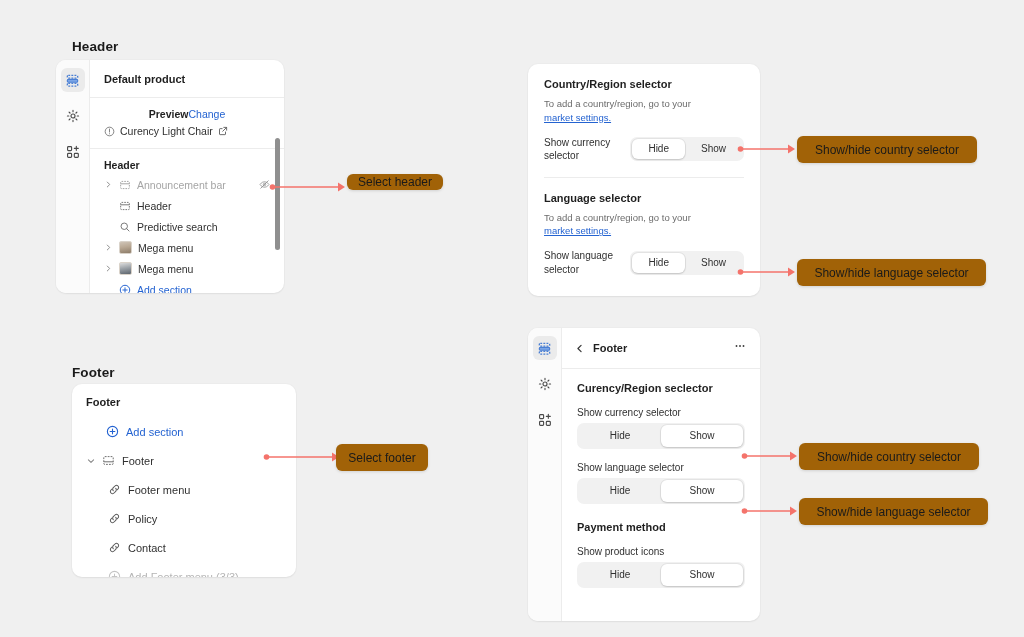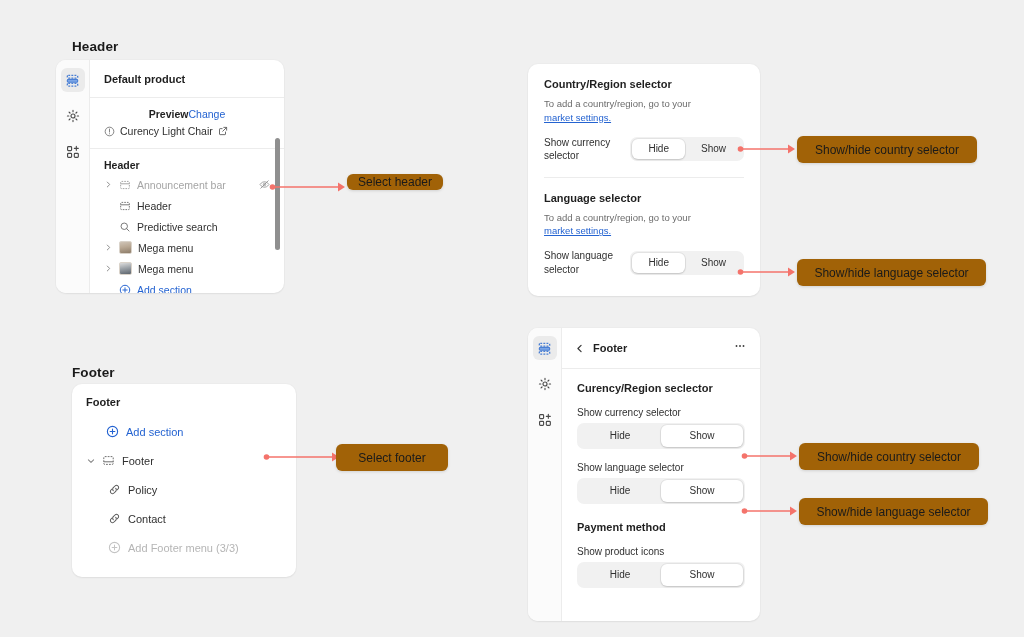--- a/index.html
+++ b/index.html
@@ -291,20 +291,27 @@
               <path d="M1.4 2.8L4 5.4l2.6-2.6" fill="none" stroke="#8a8a8a" stroke-width="1.1" stroke-linecap="round" stroke-linejoin="round"></path>
             </svg>
         </span>
         <svg width="13" height="13" viewBox="0 0 16 16">
           <rect x="2.2" y="3.2" width="11.6" height="9.6" rx="1.2" fill="none" stroke="#6b6b6b" stroke-width="1.2" stroke-dasharray="2.2 1.4"></rect>
           <path d="M2.2 9.6h11.6" stroke="#6b6b6b" stroke-width="1.2"></path>
         </svg>
         <span class="lbl">Footer</span>
       </div>
 
+      <div class="fp-row sub">
+        <svg width="13" height="13" viewBox="0 0 16 16">
+          <path d="M6.5 9.5a2.6 2.6 0 010-3.7l2.1-2.1a2.6 2.6 0 113.7 3.7l-1 1" fill="none" stroke="#5a5a5a" stroke-width="1.25" stroke-linecap="round"></path>
+          <path d="M9.5 6.5a2.6 2.6 0 010 3.7l-2.1 2.1a2.6 2.6 0 11-3.7-3.7l1-1" fill="none" stroke="#5a5a5a" stroke-width="1.25" stroke-linecap="round"></path>
+        </svg>
+        <span class="lbl">Footer menu</span>
+      </div>
 
       <div class="fp-row sub">
         <svg width="13" height="13" viewBox="0 0 16 16">
           <path d="M6.5 9.5a2.6 2.6 0 010-3.7l2.1-2.1a2.6 2.6 0 113.7 3.7l-1 1" fill="none" stroke="#5a5a5a" stroke-width="1.25" stroke-linecap="round"></path>
           <path d="M9.5 6.5a2.6 2.6 0 010 3.7l-2.1 2.1a2.6 2.6 0 11-3.7-3.7l1-1" fill="none" stroke="#5a5a5a" stroke-width="1.25" stroke-linecap="round"></path>
         </svg>
         <span class="lbl">Policy</span>
       </div>
 
       <div class="fp-row sub">
@@ -457,21 +464,21 @@
   </svg>
 
   <svg class="arrow" style="left:740px; top:502px;" width="58" height="18">
     <line x1="5" y1="9" x2="50" y2="9" stroke="#f4736b" stroke-width="1.6"></line>
     <circle cx="4.5" cy="9" r="2.8" fill="#f4736b"></circle>
     <path d="M50 4.6L57 9l-7 4.4z" fill="#f4736b"></path>
   </svg>
 
   <div class="callout" style="left:347px; top:174px; width:96px; height:16px;text-align:right;">Select header</div>
 
-  <div class="callout" style="left:336px; top:444px; width:112px; height:27px;">Select footer</div>
+  <div class="callout" style="left:336px; top:444px; width:92px; height:27px;">Select footer</div>
 
   <div class="callout" style="left:797px; top:136px; width:180px; height:27px;">Show/hide country selector</div>
 
   <div class="callout" style="left:797px; top:259px; width:189px; height:27px;">Show/hide language selector</div>
 
   <div class="callout" style="left:799px; top:443px; width:180px; height:27px;">Show/hide country selector</div>
 
   <div class="callout" style="left:799px; top:498px; width:189px; height:27px;">Show/hide language selector</div>
 
 </div>

